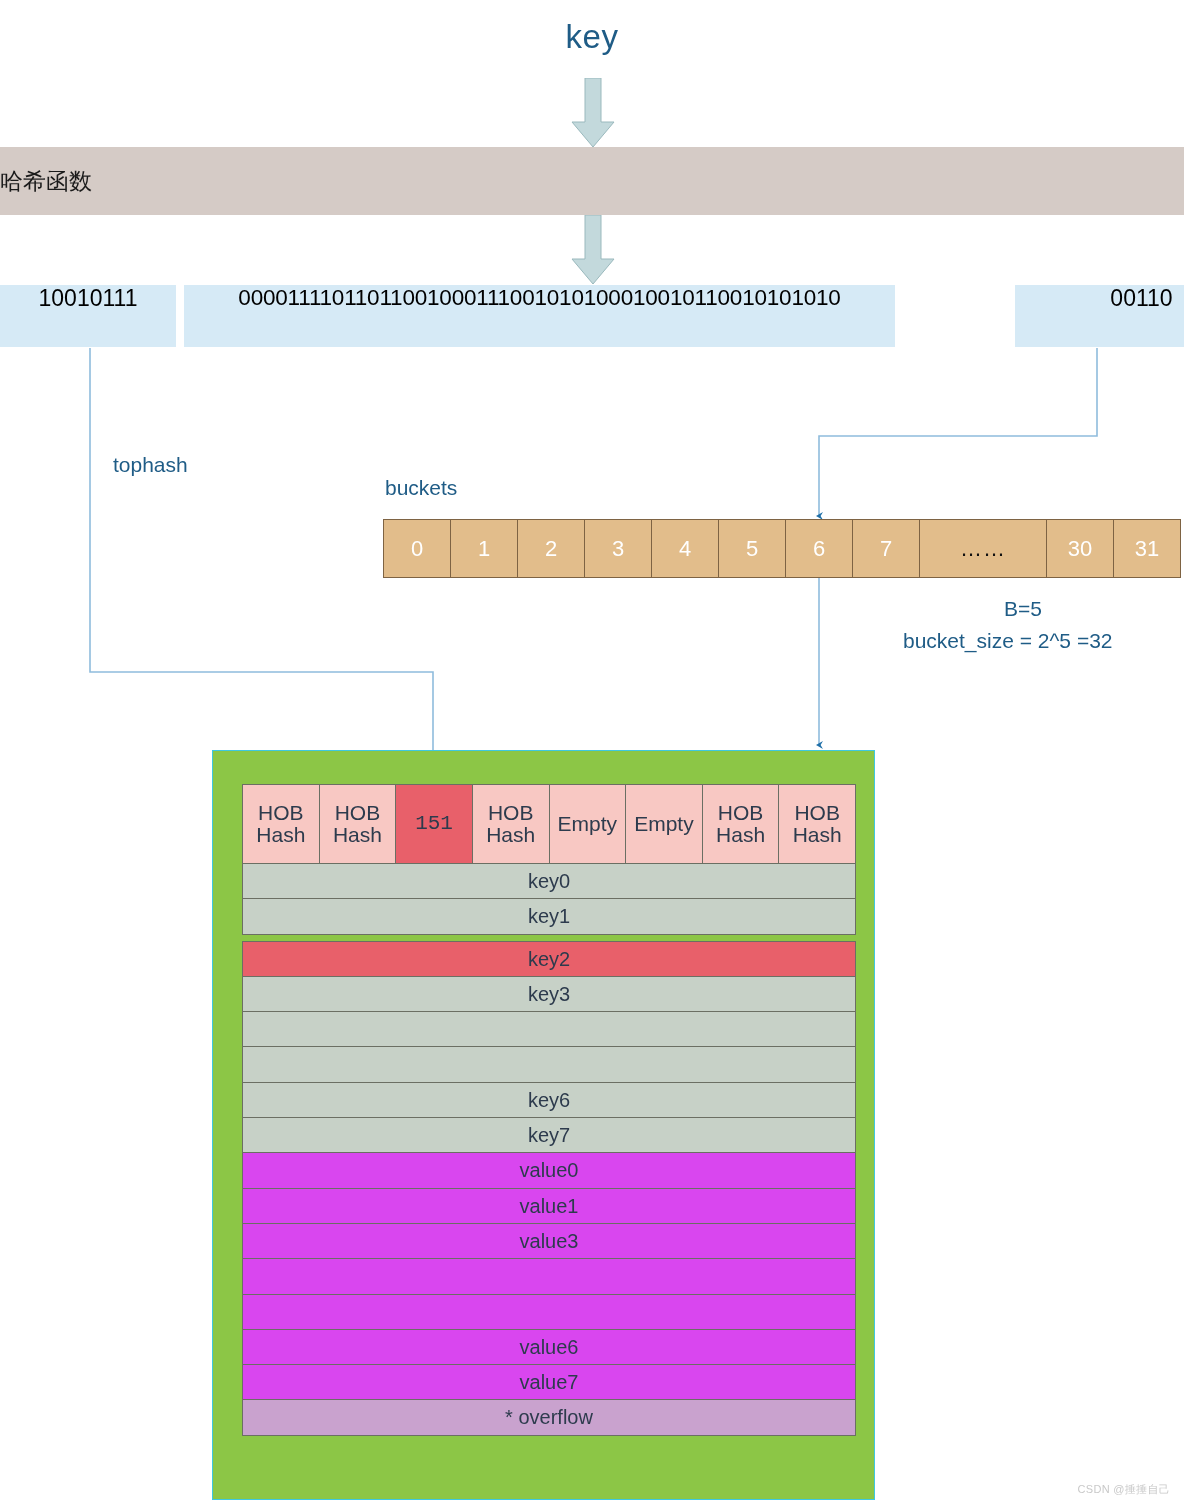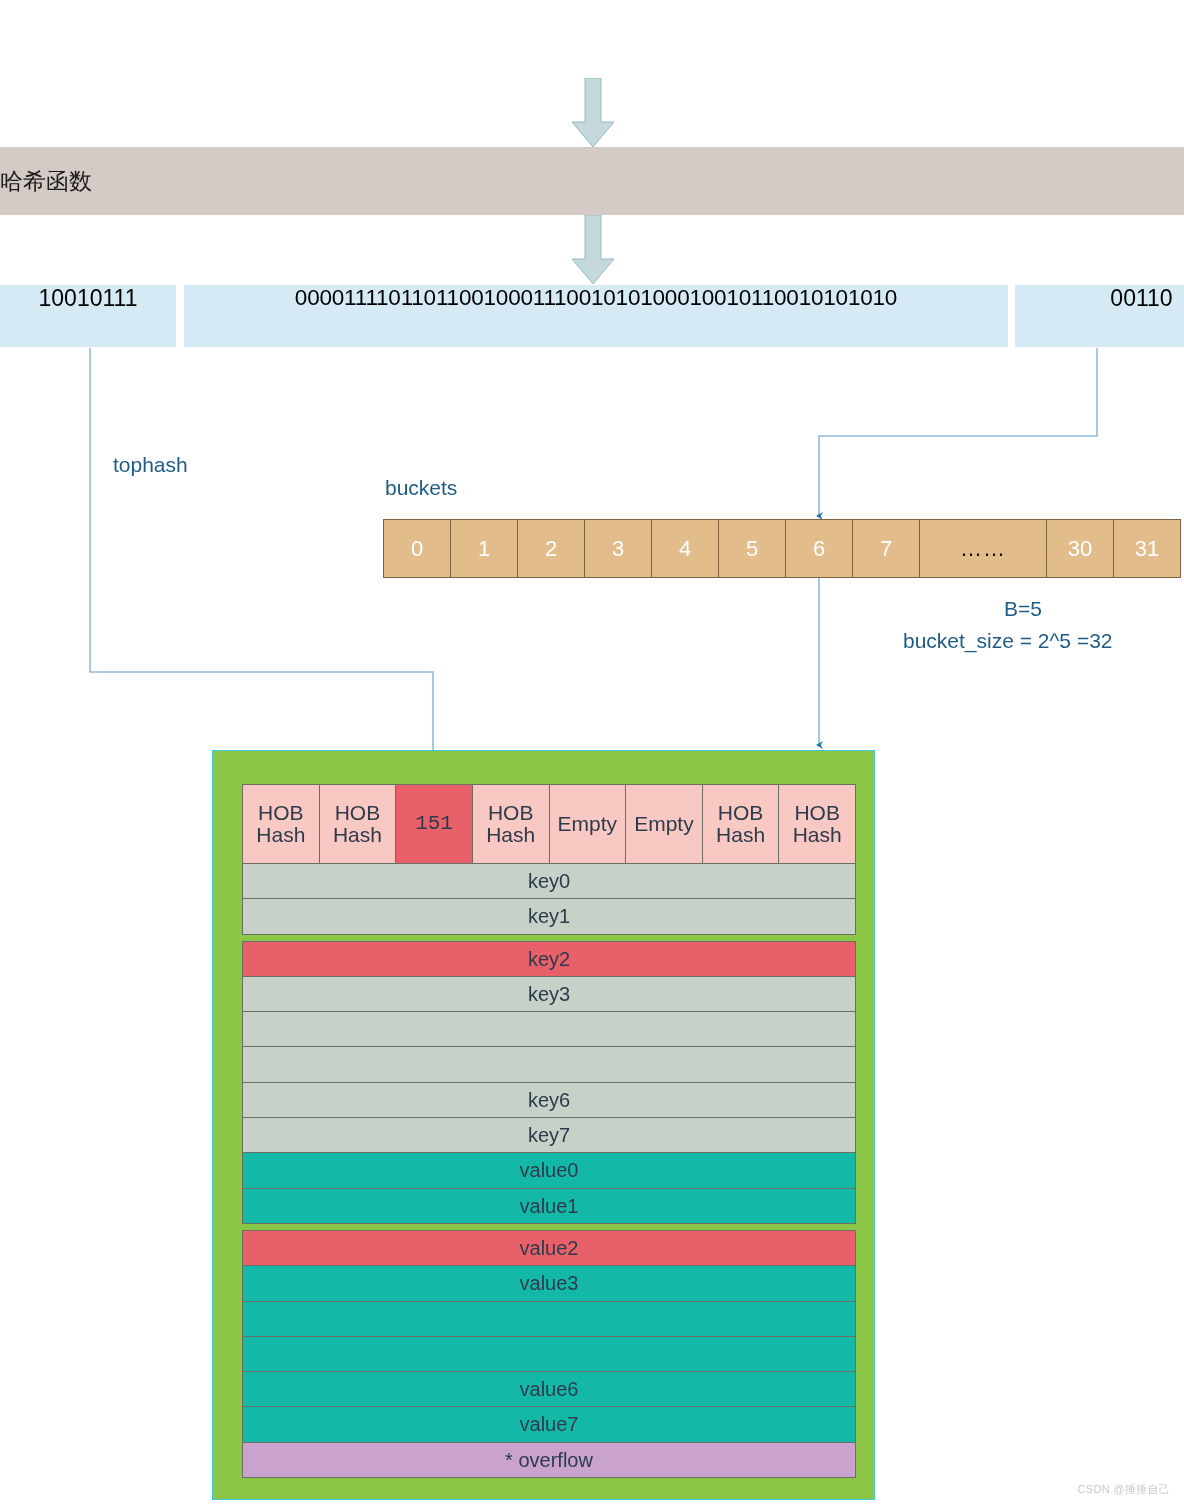--- a/index.html
+++ b/index.html
@@ -73,21 +73,21 @@
     top: 0;
     height: 62px;
     background: #d6eaf6;
     display: flex;
     justify-content: center;
     color: #000;
     font-size: 23px;
     white-space: nowrap;
   }
   .bits-cell.top { left: 0px;  width: 176px; }
-  .bits-cell.mid { left: 184px; width: 824px; font-size: 22.5px; letter-spacing: -0.2px;}
+  .bits-cell.mid { left: 184px; width: 711px; font-size: 22.5px; letter-spacing: -0.2px;}
   .bits-cell.low { left: 1015px; width: 169px; padding-left: 42px; }
 
   
   .lbl {
     position: absolute;
     color: #1f5c86;
     font-size: 21px;
     white-space: nowrap;
   }
   .lbl.tophash  { left: 113px; top: 453px; }
@@ -177,21 +177,21 @@
     margin-top: -1px;
     box-sizing: border-box;
     line-height: 34px;
     text-align: center;
     color: #2d3b4d;
     font-size: 20px;
     white-space: nowrap;
     overflow: hidden;
   }
   .row.key      { background: #c7d1c7; }
-  .row.val      { background: #14b8a6; }
+  .row.val      { background: #d946ef; }
   .row.hl       { background: #e8606a; margin-top: 6px; }
   .row.overflow { background: #c9a2ce; }
 
   
   .watermark {
     position: absolute;
     right: 14px;
     bottom: 10px;
     font-size: 11px;
     color: #c9c9c9;
@@ -211,20 +211,21 @@
       </marker>
     </defs>
 
     <path d="M90,348 L90,672 L433,672 L433,778" fill="none" stroke="#8fbcdd" stroke-width="1.6" marker-end="url(#ah)"></path>
 
     <path d="M1097,348 L1097,436 L819,436 L819,516" fill="none" stroke="#8fbcdd" stroke-width="1.6" marker-end="url(#ah)"></path>
 
     <path d="M819,578 L819,745" fill="none" stroke="#8fbcdd" stroke-width="1.6" marker-end="url(#ah)"></path>
   </svg>
 
+  <div class="key-title">key</div>
 
   <svg class="block-arrow" style="left:571px; top:78px; height:70px;" viewBox="0 0 44 70" xmlns="http://www.w3.org/2000/svg">
     <path d="M14,0 L30,0 L30,44 L43,44 L22,69 L1,44 L14,44 Z" fill="#c3d9dc" stroke="#9ab9bd" stroke-width="1"></path>
   </svg>
 
   <div class="hash-band">
     <span>哈希函数</span>
   </div>
 
   <svg class="block-arrow" style="left:571px; top:215px; height:70px;" viewBox="0 0 44 70" xmlns="http://www.w3.org/2000/svg">
@@ -313,21 +314,20 @@
           <div class="row key hl">key2</div>
           <div class="row key">key3</div>
           <div class="row key"></div>
           <div class="row key"></div>
           <div class="row key">key6</div>
           <div class="row key">key7</div>
         </div>
       <div id="value-rows">
           <div class="row val">value0</div>
           <div class="row val">value1</div>
-          <div class="row val hl">value2</div>
           <div class="row val">value3</div>
           <div class="row val"></div>
           <div class="row val"></div>
           <div class="row val">value6</div>
           <div class="row val">value7</div>
         </div>
 
       <div class="row overflow">* overflow</div>
     </div>
   </div>

